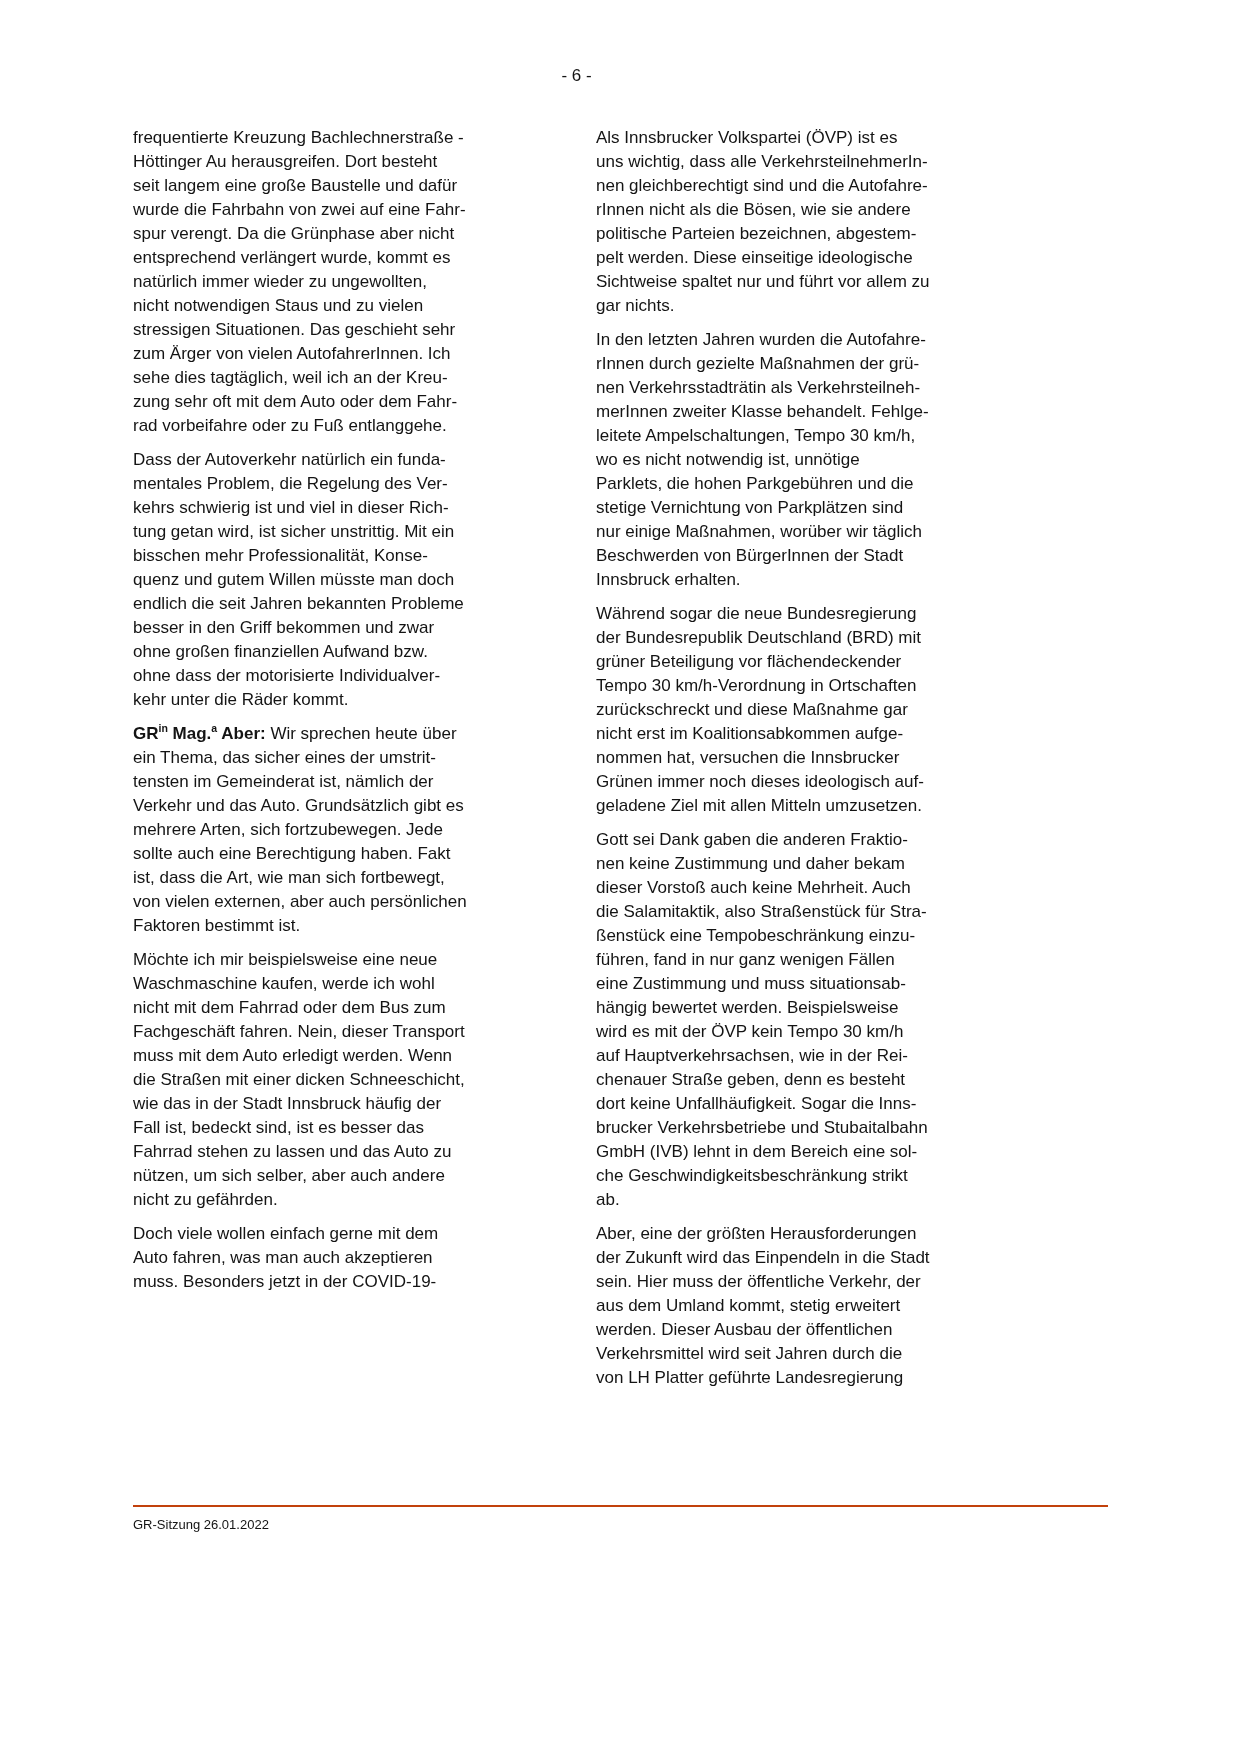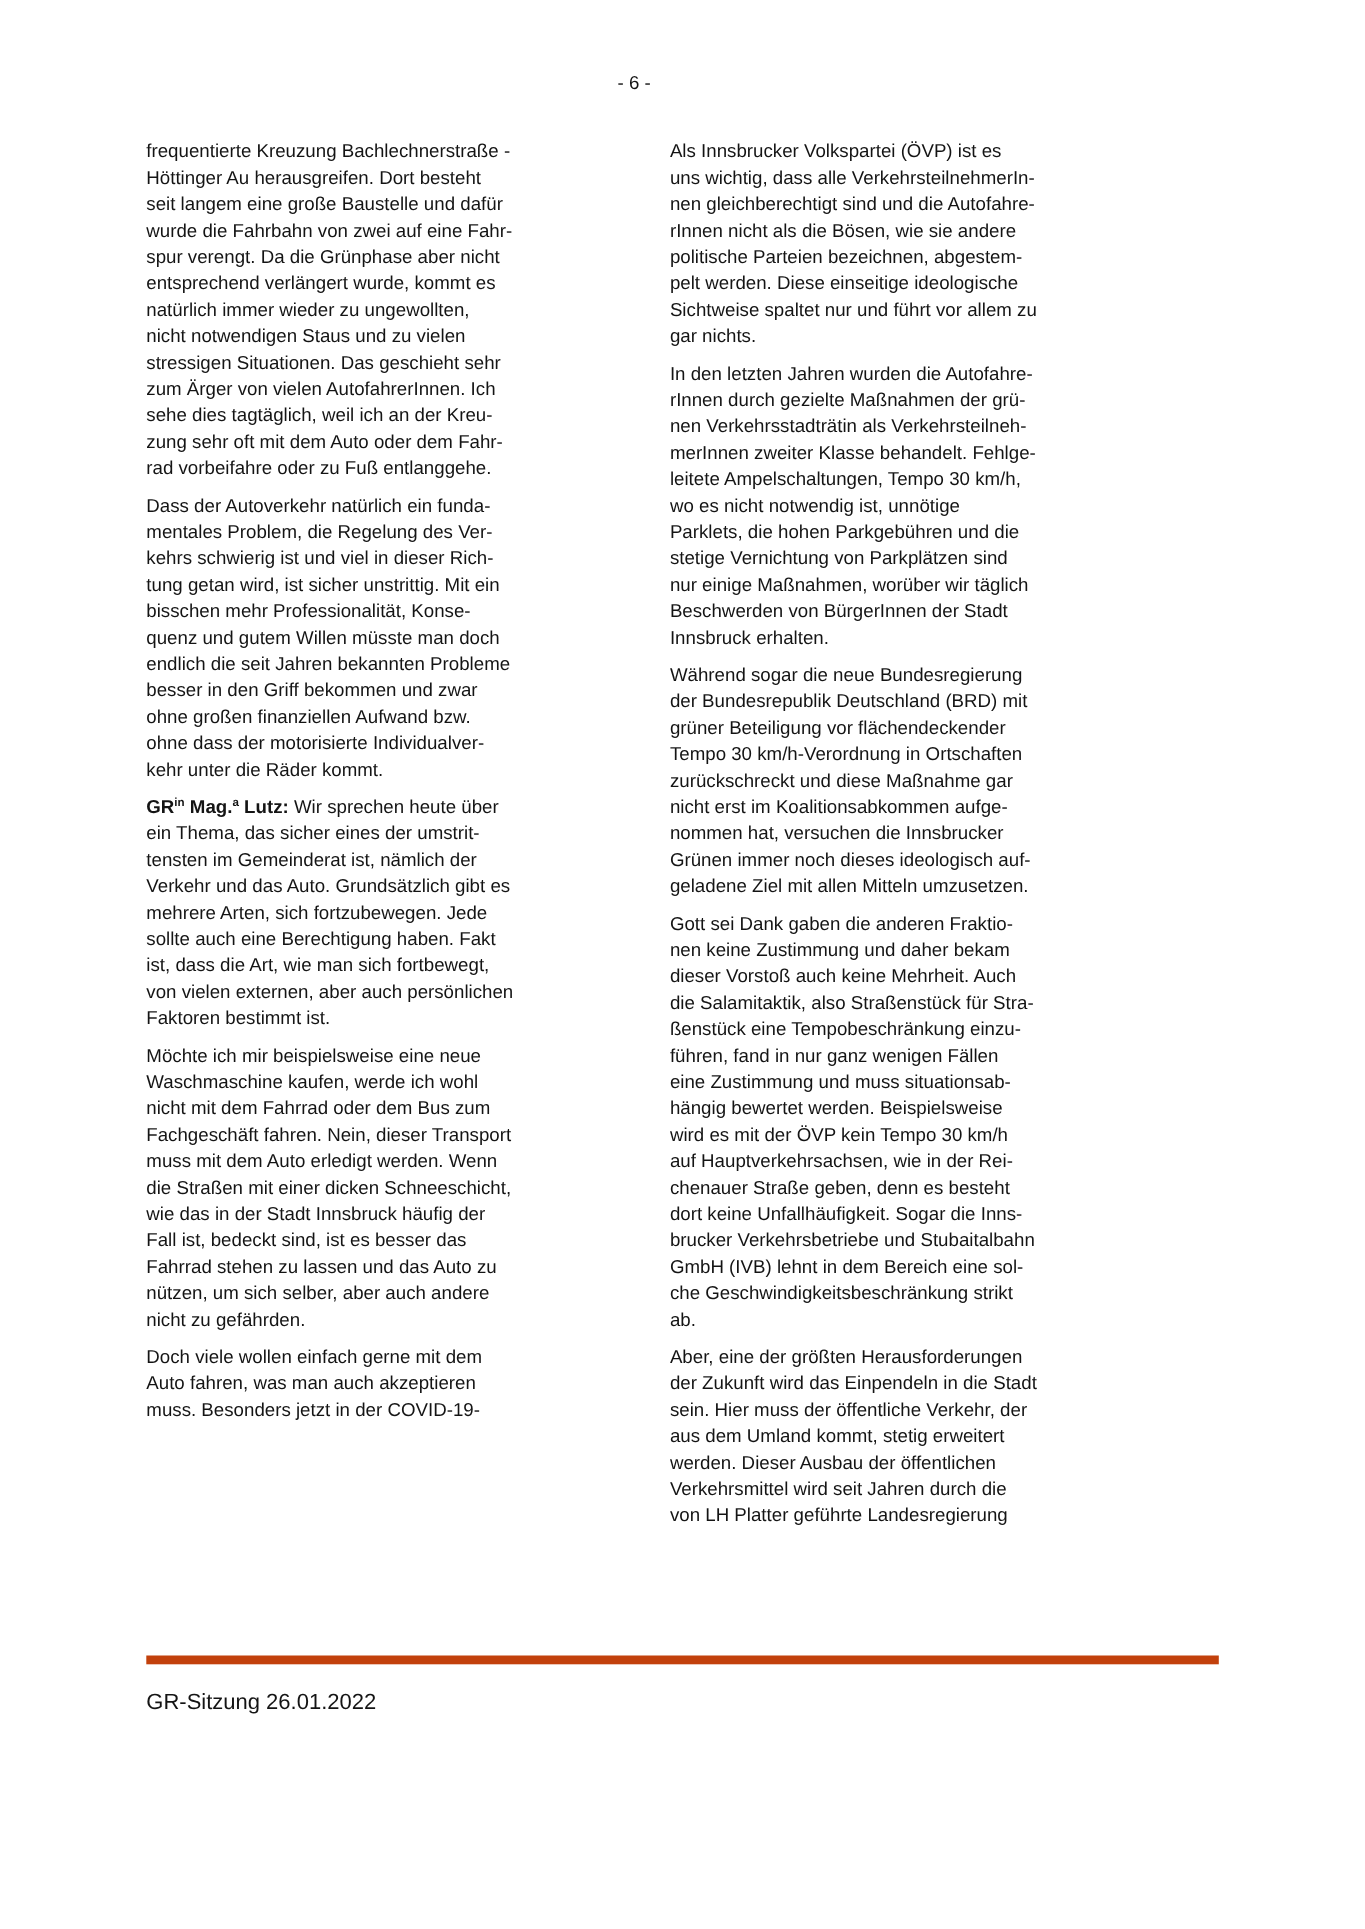--- a/index.html
+++ b/index.html
@@ -26,21 +26,21 @@
     line-height: 24px;
   }
   .content {
     position: absolute;
     top: 126px;
     left: 133px;
     width: 907px;
   }
   .columns {
     display: flex;
-    gap: 36px;
+    gap: 23px;
   }
   .column {
     width: 440px;
     flex: 0 0 440px;
   }
   .para {
     white-space: pre-line;
     font-size: 17px;
     line-height: 24px;
     margin-bottom: 10px;
@@ -53,23 +53,23 @@
     font-size: 0.62em;
     line-height: 0;
     vertical-align: super;
     text-align: right;
   }
   .footer {
     position: absolute;
     left: 133px;
     top: 1505px;
     width: 975px;
-    border-top: 8px solid #c2410c;
-    padding-top: 24px;
-    font-size: 20px;
+    border-top: 2px solid #c2410c;
+    padding-top: 7px;
+    font-size: 13px;
     line-height: 22px;
   }
 </style>
 </head>
 <body>
 
 <div class="page">
 
   <div class="page-number">- 6 -</div>
 
@@ -94,21 +94,21 @@
 mentales Problem, die Regelung des Ver-
 kehrs schwierig ist und viel in dieser Rich-
 tung getan wird, ist sicher unstrittig. Mit ein
 bisschen mehr Professionalität, Konse-
 quenz und gutem Willen müsste man doch
 endlich die seit Jahren bekannten Probleme
 besser in den Griff bekommen und zwar
 ohne großen finanziellen Aufwand bzw.
 ohne dass der motorisierte Individualver-
 kehr unter die Räder kommt.</p>
-        <p class="para"><b class="speaker"><span>GR</span><sup>in</sup><span> Mag.</span><sup>a</sup><span> Lutz:</span></b><span> Wir sprechen heute über
+        <p class="para"><b class="speaker"><span>GR</span><sup>in</sup><span> Mag.</span><sup>a</sup><span> Aber:</span></b><span> Wir sprechen heute über
 ein Thema, das sicher eines der umstrit-
 tensten im Gemeinderat ist, nämlich der
 Verkehr und das Auto. Grundsätzlich gibt es
 mehrere Arten, sich fortzubewegen. Jede
 sollte auch eine Berechtigung haben. Fakt
 ist, dass die Art, wie man sich fortbewegt,
 von vielen externen, aber auch persönlichen
 Faktoren bestimmt ist.</span></p>
         <p class="para">Möchte ich mir beispielsweise eine neue
 Waschmaschine kaufen, werde ich wohl

